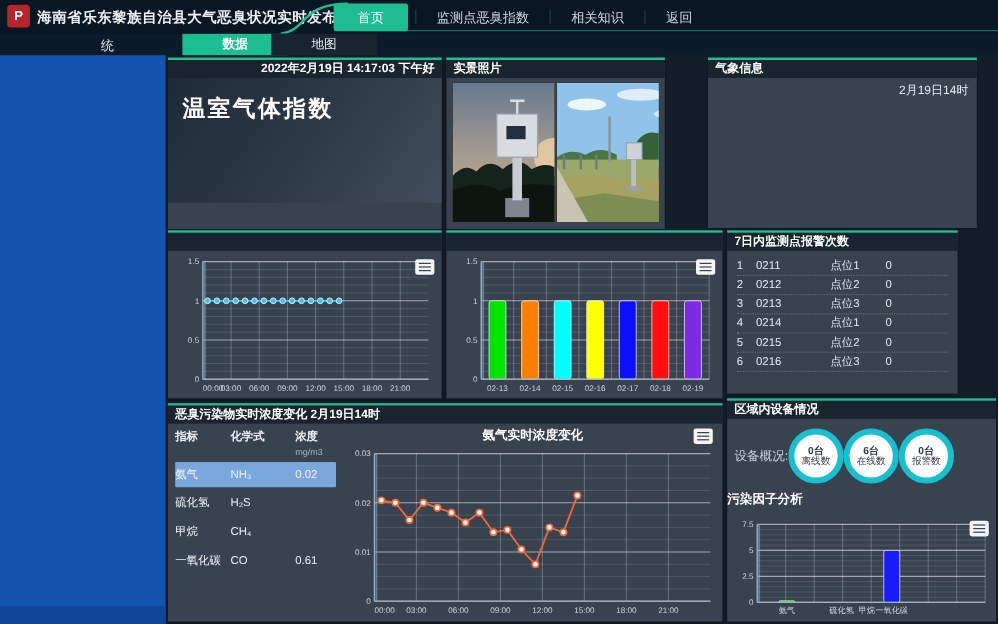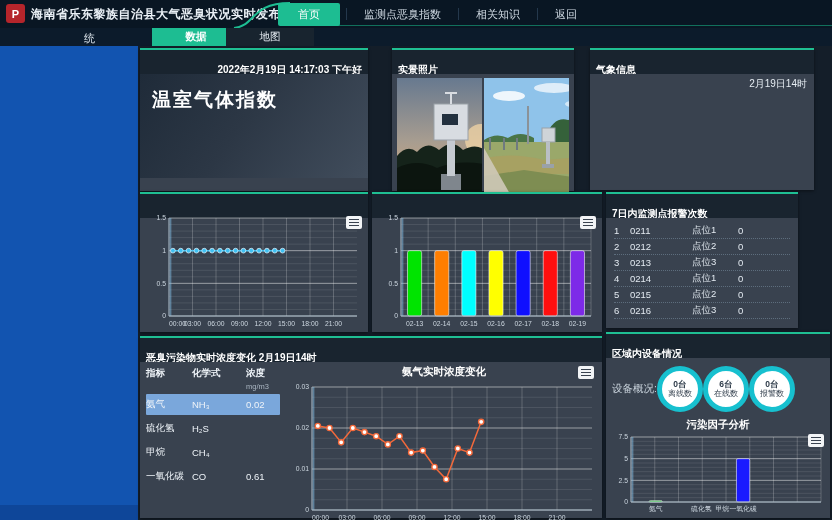--- a/index.html
+++ b/index.html
@@ -28,21 +28,21 @@
   #tab-map{left:226px;background:#18242f;color:#e6ecf2;}
 
   
   #sidebar{left:0;top:46px;width:138px;height:474px;background:#1254b0;}
   #sidebar-bottom{left:0;top:505px;width:138px;height:15px;background:#0e4699;}
 
   
   .panel{position:absolute;background:#39424f;border-top:2px solid #1fbf93;
     box-shadow:0 1px 3px rgba(0,0,0,.45);}
   .panel-title{height:15px;background:#19242f;color:#fff;font-size:10px;font-weight:bold;
-    line-height:15px;padding:12px 6px;white-space:nowrap;overflow:hidden;}
+    line-height:15px;padding:0 6px;white-space:nowrap;overflow:hidden;}
   .panel-title.right{text-align:right;}
   .menu-icon{position:absolute;width:16px;height:13px;background:#f2f4f6;border-radius:2px;
     display:flex;flex-direction:column;justify-content:center;gap:1.5px;align-items:center;cursor:pointer;}
   .menu-icon i{display:block;width:10px;height:1.6px;background:#39424f;}
 
   
   #panel-greeting .body{height:104px;background:linear-gradient(125deg,#1f2b39 0%,#2c3745 45%,#414d5c 100%);}
   #headline{padding:13px 12px;color:#fff;font-size:19px;font-weight:bold;letter-spacing:2px;}
 
   
@@ -73,21 +73,21 @@
   #nh3-chart-wrap{flex:1;position:relative;}
   #nh3-chart-title{text-align:center;color:#fff;font-size:10.5px;font-weight:bold;padding-top:3px;}
 
   
   #devices-row{display:flex;align-items:center;padding:8px 6px 4px 6px;gap:0;}
   #overview-label{color:#c7d1da;font-size:10.5px;white-space:nowrap;}
   .stat-circle{width:46px;height:46px;border-radius:50%;border:5px solid #17c0cf;background:#fff;
     display:flex;flex-direction:column;align-items:center;justify-content:center;line-height:1.15;}
   .stat-value{font-size:8.5px;font-weight:bold;color:#2e3b49;}
   .stat-label{font-size:8px;color:#2e3b49;}
-  #analysis-title{text-align:center;color:#fff;font-size:10.5px;font-weight:bold;margin-top:2px;}
+  #analysis-title{text-align:left;color:#fff;font-size:10.5px;font-weight:bold;margin-top:2px;}
   #chart-factor{position:absolute;left:3px;right:3px;top:98px;bottom:4px;}
 </style>
 </head>
 <body>
 
 <div id="navbar" class="abs">
   <div id="logo" class="abs">P</div>
   <div id="app-title" class="abs">海南省乐东黎族自治县大气恶臭状况实时发布系</div>
   <svg id="nav-curve" class="abs" viewBox="0 0 70 28">
     <path d="M2,28 C24,26 18,3 58,3" fill="none" stroke="#1dbd92" stroke-width="2"></path>
@@ -112,21 +112,21 @@
 <div id="sidebar" class="abs"></div>
 <div id="sidebar-bottom" class="abs"></div>
 
 <div class="panel" id="panel-greeting" style="left:140px;top:48px;width:228px;height:143px;">
   <div class="panel-title right">2022年2月19日  14:17:03 下午好</div>
   <div class="body">
     <div id="headline">温室气体指数</div>
   </div>
 </div>
 
-<div class="panel" style="left:392px;top:48px;width:182px;height:143px;">
+<div class="panel" style="left:372px;top:48px;width:182px;height:143px;">
   <div class="panel-title">实景照片</div>
   <div id="photos-body">
     <div class="photo">
       <svg width="108" height="116" viewBox="0 0 108 116" preserveAspectRatio="none">
         <defs>
           <linearGradient id="sky1" x1="0" y1="0" x2="0" y2="1">
             <stop offset="0" stop-color="#67798f"></stop>
               <stop offset=".55" stop-color="#a89d90"></stop>
               <stop offset="1" stop-color="#d9a878"></stop>
           </linearGradient>

